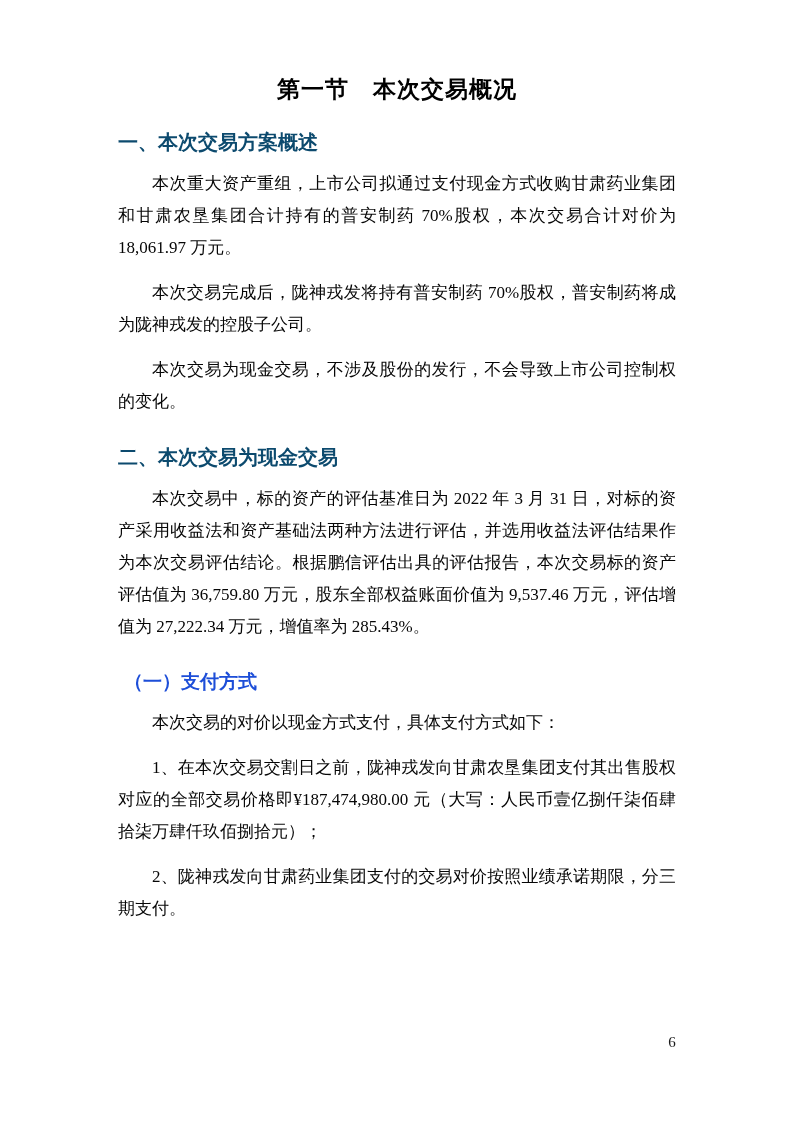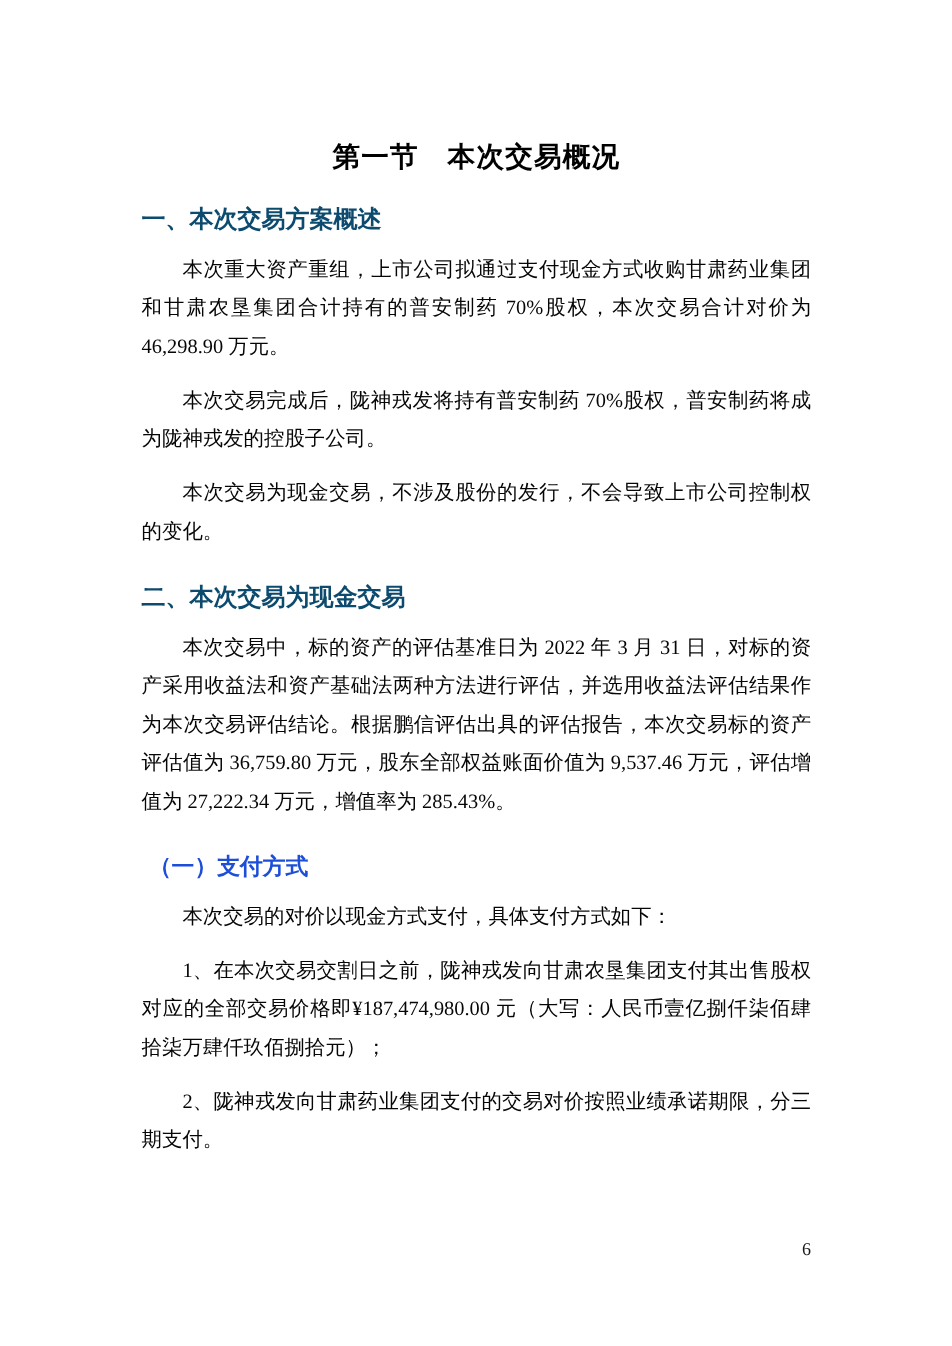--- a/index.html
+++ b/index.html
@@ -21,21 +21,21 @@
     background: #ffffff;
   }
   .content {
     position: absolute;
     left: 118px;
     top: 0;
     width: 558px;
   }
   .doc-title {
     margin: 0;
-    padding-top: 116px;
+    padding-top: 75px;
     text-align: center;
     font-family: "Liberation Sans", "DejaVu Sans", sans-serif;
     font-weight: bold;
     font-size: 23px;
     line-height: 28px;
     letter-spacing: 1px;
     color: #000000;
   }
   h2.sec {
     margin: 26px 0 0 0;
@@ -75,21 +75,21 @@
 </style>
 </head>
 <body>
 
 <div class="page">
   <div class="content">
 
     <div class="doc-title">第一节　本次交易概况</div>
 
     <h2 class="sec">一、本次交易方案概述</h2>
-    <p class="body">本次重大资产重组，上市公司拟通过支付现金方式收购甘肃药业集团和甘肃农垦集团合计持有的普安制药 70%股权，本次交易合计对价为 46,298.90 万元。</p>
+    <p class="body">本次重大资产重组，上市公司拟通过支付现金方式收购甘肃药业集团和甘肃农垦集团合计持有的普安制药 70%股权，本次交易合计对价为 18,061.97 万元。</p>
     <p class="body">本次交易完成后，陇神戎发将持有普安制药 70%股权，普安制药将成为陇神戎发的控股子公司。</p>
     <p class="body">本次交易为现金交易，不涉及股份的发行，不会导致上市公司控制权的变化。</p>
 
     <h2 class="sec">二、本次交易为现金交易</h2>
     <p class="body">本次交易中，标的资产的评估基准日为 2022 年 3 月 31 日，对标的资产采用收益法和资产基础法两种方法进行评估，并选用收益法评估结果作为本次交易评估结论。根据鹏信评估出具的评估报告，本次交易标的资产评估值为 36,759.80 万元，股东全部权益账面价值为 9,537.46 万元，评估增值为 27,222.34 万元，增值率为 285.43%。</p>
 
 
     <h3 class="subsec">（一）支付方式</h3>
     <p class="body">本次交易的对价以现金方式支付，具体支付方式如下：</p>
     <p class="body">1、在本次交易交割日之前，陇神戎发向甘肃农垦集团支付其出售股权对应的全部交易价格即¥187,474,980.00 元（大写：人民币壹亿捌仟柒佰肆拾柒万肆仟玖佰捌拾元）；</p>

